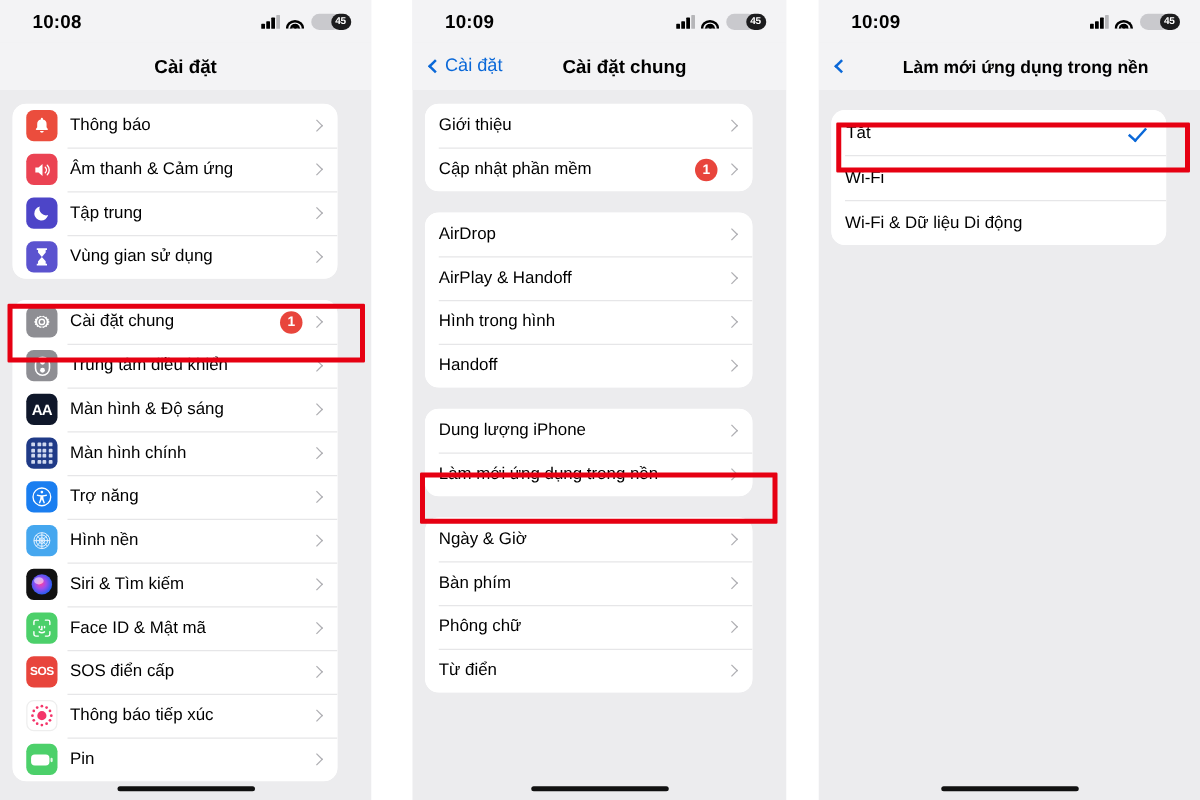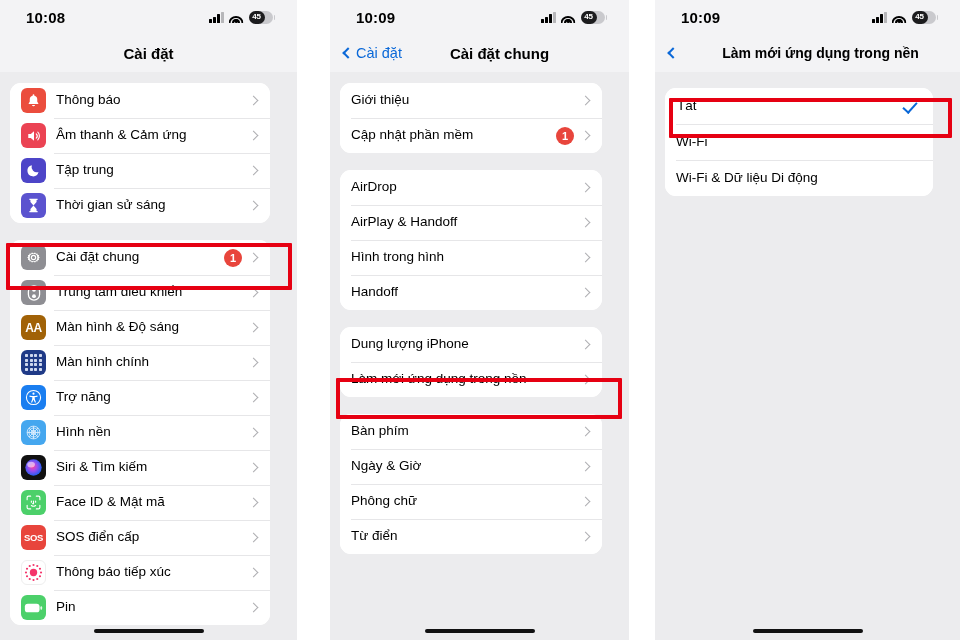--- a/index.html
+++ b/index.html
@@ -70,21 +70,21 @@
     height: 13px;
   }
   .batt-body {
     width: 24px; height: 13px;
     border-radius: 6.5px;
     background: #c9c9cd;
     position: relative;
     display: flex; align-items: center;
   }
   .batt-fill {
-    position: absolute; left: 0; top: 0;
+    position: absolute; left: 16px; top: 0;
     height: 13px; width: 16px;
     background: #1c1c1e;
     border-radius: 6.5px;
     display: flex; align-items: center; justify-content: center;
   }
   .batt-num {
     font-size: 8px; font-weight: bold; color: #fff;
     letter-spacing: -.2px; line-height: 1;
   }
   .batt-tip {
@@ -298,21 +298,21 @@
           </span>
           <span class="label">Tập trung</span>
           <span class="chev-r"></span>
         </div>
         <div class="row has-icon">
           <span class="ico" style="background:#5b53cf;">
             <svg width="13" height="15" viewBox="0 0 18 22">
                 <path fill="#fff" d="M3 1h12v2H3zM3 19h12v2H3zM4.5 3h9v3L9 11l-4.5-5zM4.5 19h9v-3L9 11l-4.5 5z"></path>
               </svg>
           </span>
-          <span class="label">Thời gian sử sáng</span>
+          <span class="label">Vùng gian sử dụng</span>
           <span class="chev-r"></span>
         </div>
       </div>
 
       <div class="group" style="position:relative;">
         <div class="row has-icon">
           <span class="ico" style="background:#8e8e93;">
             <svg width="17" height="17" viewBox="0 0 24 24">
                 <path fill="#fff" d="M12 8.2A3.8 3.8 0 1012 15.8 3.8 3.8 0 0012 8.2zm0 6a2.2 2.2 0 110-4.4 2.2 2.2 0 010 4.4z"></path>
                 <path fill="#fff" d="M21 12l-1.6-1.2.5-2-2-.6-.4-2-2 .4L14.2 5 12 5.9 9.8 5 8.5 6.6l-2-.4-.4 2-2 .6.5 2L3 12l1.6 1.2-.5 2 2 .6.4 2 2-.4L9.8 19l2.2-.9 2.2.9 1.3-1.6 2 .4.4-2 2-.6-.5-2L21 12zm-9 5.4A5.4 5.4 0 1117.4 12 5.4 5.4 0 0112 17.4z"></path>
@@ -327,21 +327,21 @@
             <svg width="14" height="16" viewBox="0 0 16 20">
                 <rect x="1" y="1" width="14" height="18" rx="7" fill="none" stroke="#fff" stroke-width="1.6"></rect>
                 <circle cx="8" cy="6" r="2.4" fill="#fff"></circle>
                 <circle cx="8" cy="14" r="2.4" fill="#fff"></circle>
               </svg>
           </span>
           <span class="label">Trung tâm điều khiển</span>
           <span class="chev-r"></span>
         </div>
         <div class="row has-icon">
-          <span class="ico ico-aa" style="background:#a16207;">AA</span>
+          <span class="ico ico-aa" style="background:#0f172a;">AA</span>
           <span class="label">Màn hình &amp; Độ sáng</span>
           <span class="chev-r"></span>
         </div>
         <div class="row has-icon">
           <span class="ico" style="background:#1f3a87;">
             <span class="grid-dots">
                 <i></i>
                 <i></i>
                 <i></i>
                 <i></i>
@@ -534,25 +534,25 @@
           <span class="chev-r"></span>
         </div>
         <div class="row">
           <span class="label">Làm mới ứng dụng trong nền</span>
           <span class="chev-r"></span>
         </div>
       </div>
 
       <div class="group">
         <div class="row">
+          <span class="label">Ngày &amp; Giờ</span>
+          <span class="chev-r"></span>
+        </div>
+        <div class="row">
           <span class="label">Bàn phím</span>
-          <span class="chev-r"></span>
-        </div>
-        <div class="row">
-          <span class="label">Ngày &amp; Giờ</span>
           <span class="chev-r"></span>
         </div>
         <div class="row">
           <span class="label">Phông chữ</span>
           <span class="chev-r"></span>
         </div>
         <div class="row">
           <span class="label">Từ điển</span>
           <span class="chev-r"></span>
         </div>

